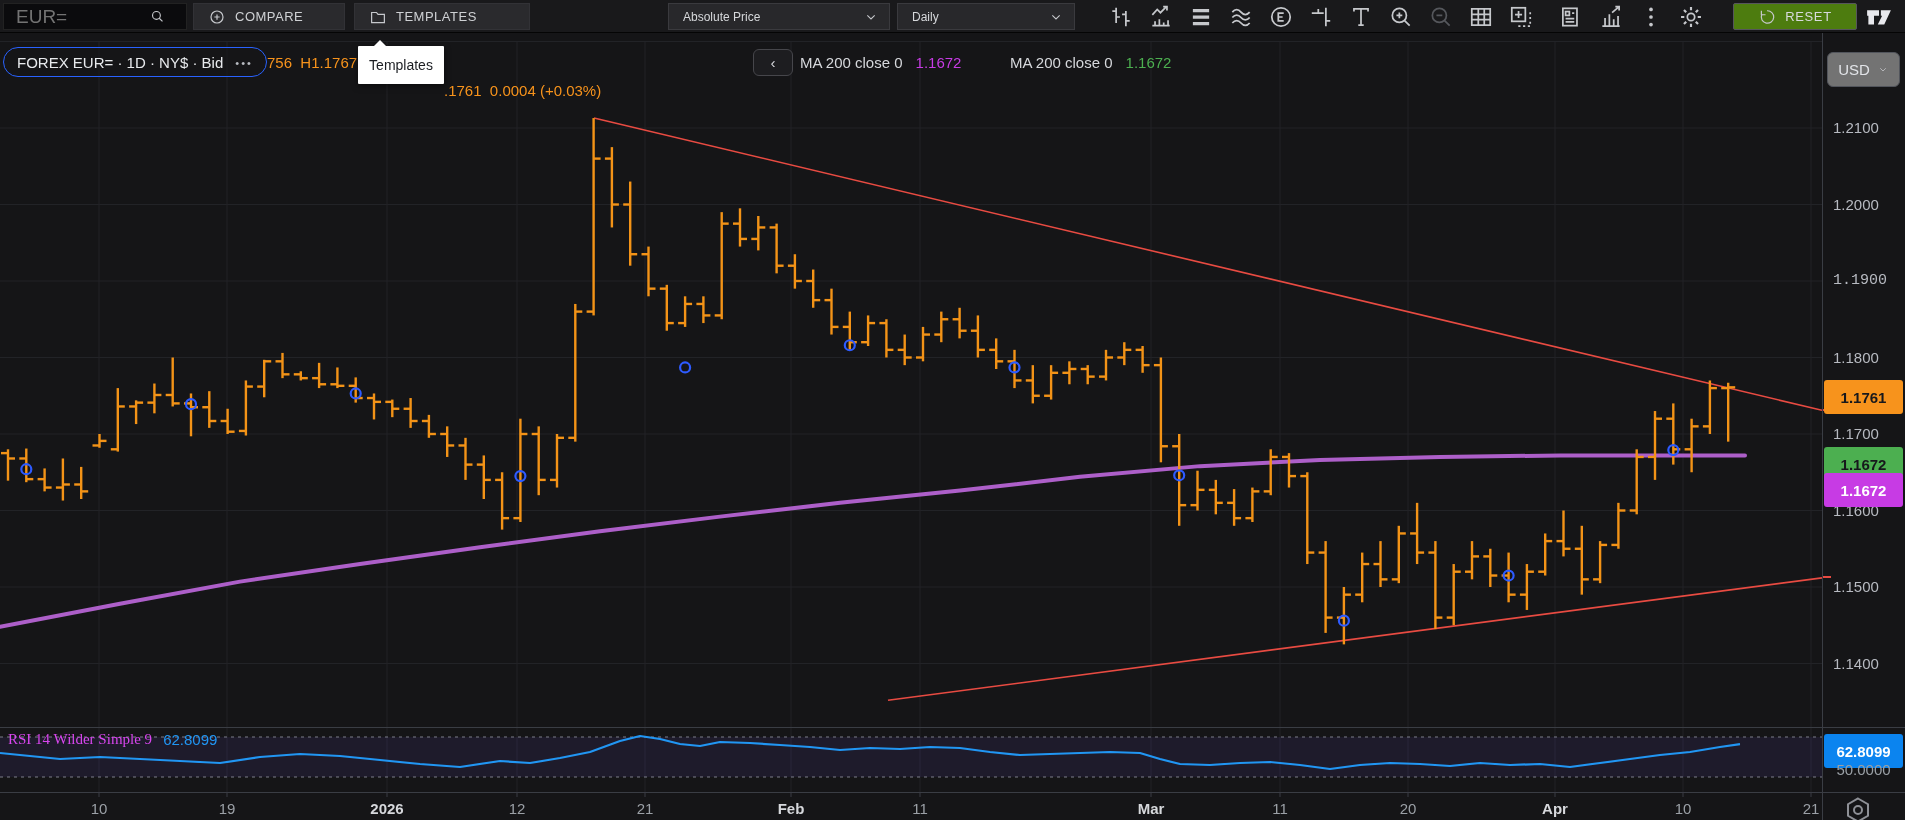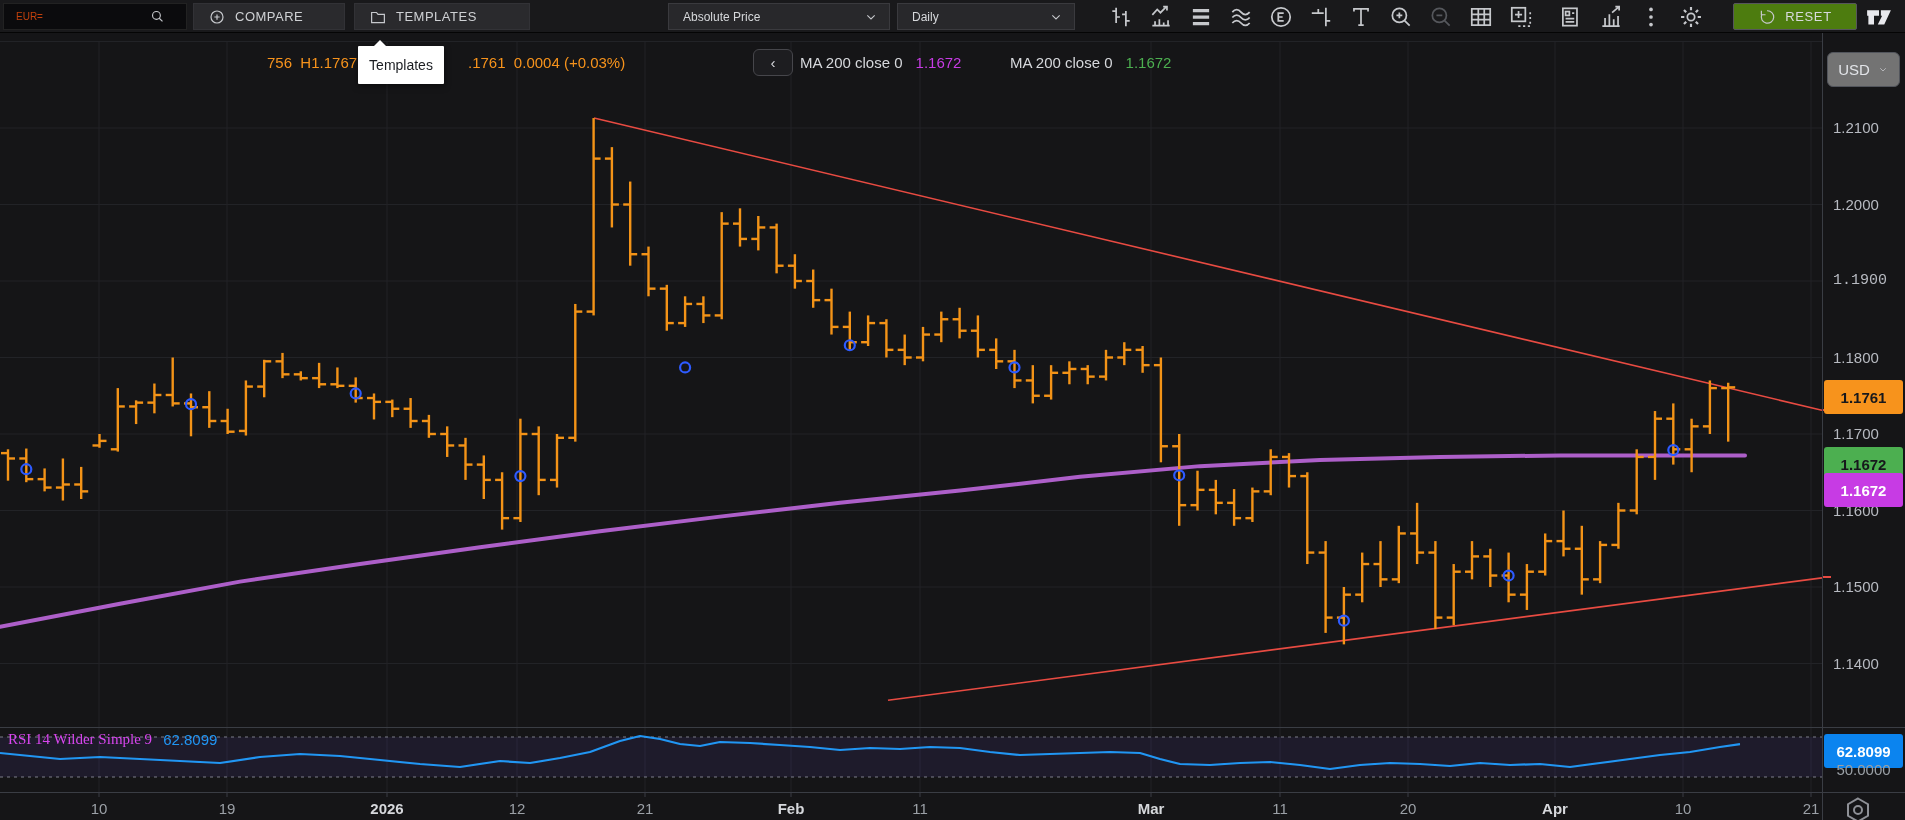--- a/index.html
+++ b/index.html
@@ -4,21 +4,21 @@
 <style>
   html,body{margin:0;padding:0;background:#0c0c0e;}
   *{box-sizing:border-box;}
   .app{position:relative;width:1905px;height:820px;background:#151517;overflow:hidden;
        font-family:"Liberation Sans",sans-serif;color:#d1d4dc;}
   
   .toolbar{position:absolute;left:0;top:0;width:1905px;height:33px;background:#19191b;
            border-bottom:1px solid #050505;z-index:10;}
   .tb-abs{position:absolute;top:3px;height:27px;display:flex;align-items:center;}
   .search-box{left:3px;width:184px;background:#0b0b0d;border:1px solid #222;padding:0 10px;}
-  .search-box input{background:transparent;border:0;outline:0;color:#c2410c;font-size:10px;width:130px;
+  .search-box input{background:transparent;border:0;outline:0;color:#737373;font-size:19px;width:130px;
                     font-family:"Liberation Sans",sans-serif;}
   .tb-btn{background:#2a2a2d;color:#cfd1d4;font-size:13px;letter-spacing:.5px;gap:9px;
           padding:0 14px;cursor:pointer;border:1px solid #323236;}
   .tb-dd{background:#28282b;border:1px solid #3a3a3e;color:#d6d8db;font-size:12px;
          justify-content:space-between;padding:0 10px 0 14px;cursor:pointer;}
   .icon-row{position:absolute;left:1108px;top:0;height:33px;display:flex;align-items:center;gap:14px;}
   .tb-icon{width:26px;height:26px;display:flex;align-items:center;justify-content:center;
            color:#c6c8cc;cursor:pointer;}
   .tb-icon.disabled{color:#55575c;cursor:default;}
   .tb-icon.first-g2{margin-left:10px;}
@@ -28,21 +28,21 @@
   svg.ic{display:block;}
   
   .legend-layer{position:absolute;left:0;top:0;width:1905px;height:100px;z-index:5;pointer-events:none;}
   .legend-layer>*{pointer-events:auto;}
   .sym-pill{position:absolute;left:3px;top:47px;height:30px;display:flex;align-items:center;gap:12px;
             padding:0 13px;border:1px solid #2962ff;border-radius:15px;color:#e8eaed;font-size:15px;
             background:rgba(21,21,23,.6);}
   .sym-dots{color:#b9bcc2;font-size:11px;letter-spacing:2px;margin-top:2px;}
   .ohlc{position:absolute;top:54px;color:#f7931c;font-size:15px;white-space:pre;}
   .ohlc-left{left:267px;}
-  .ohlc-right{left:468px;}
+  .ohlc-right{left:444px;margin-top:28px;}
   .collapse-btn{position:absolute;left:753px;top:49px;width:40px;height:27px;border:1px solid #46464b;
                 border-radius:6px;background:#1d1d20;color:#d7d9dd;display:flex;align-items:center;
                 justify-content:center;font-size:15px;cursor:pointer;}
   .ma-chip{position:absolute;top:54px;display:flex;gap:13px;font-size:15px;color:#d6d8dc;white-space:pre;}
   .ma1{left:800px;} .ma2{left:1010px;}
   
   .tooltip{position:absolute;left:358px;top:46px;width:86px;height:38px;background:#ffffff;color:#1b1d22;
            font-size:14px;display:flex;align-items:center;justify-content:center;border-radius:1px;
            z-index:20;box-shadow:0 2px 6px rgba(0,0,0,.5);}
   .tooltip:before{content:"";position:absolute;top:-6px;left:16px;border:6px solid transparent;
@@ -580,20 +580,24 @@
       <span>RESET</span>
     </div>
     <div class="tv-logo" id="ic-tvlogo">
         <svg viewBox="0 0 24 24" width="30" height="30" class="ic" fill="none" stroke="currentColor" stroke-width="1.6">
           <path fill="#e8e9ed" stroke="none" d="M2.5 6.5h9.5V11H8v7H3.5v-7H2.5zM13.5 6.5h8L16.2 18h-5.2L14.5 11h-1z"></path>
         </svg>
       </div>
   </div>
 
   <div class="legend-layer">
+    <div class="sym-pill">
+      <span>FOREX EUR=  ·  1D  ·  NY$  ·  Bid</span>
+      <span class="sym-dots">•••</span>
+    </div>
     <span class="ohlc ohlc-left">756  H1.1767</span>
     <span class="ohlc ohlc-right">.1761  0.0004 (+0.03%)</span>
     <div class="collapse-btn">
       <span>‹</span>
     </div>
     <div class="ma-chip ma1">
       <span>MA 200 close 0</span>
       <span id="ma1-val" style="color: rgb(199, 59, 228);">1.1672</span>
     </div>
     <div class="ma-chip ma2">

